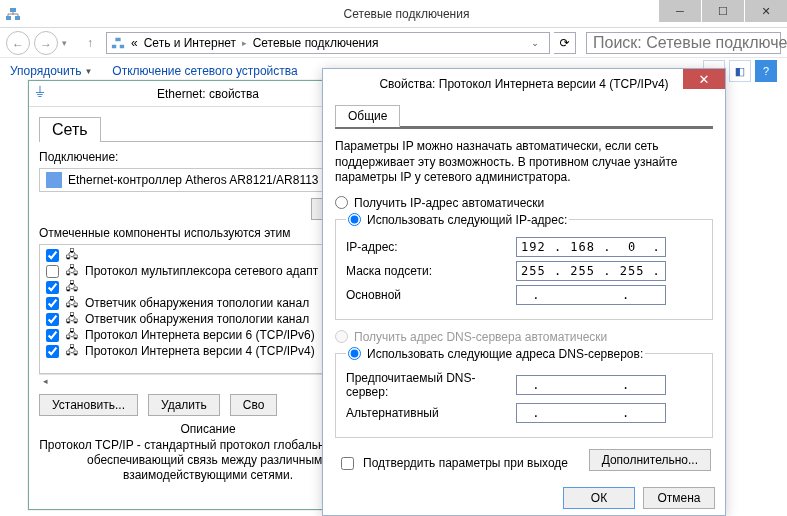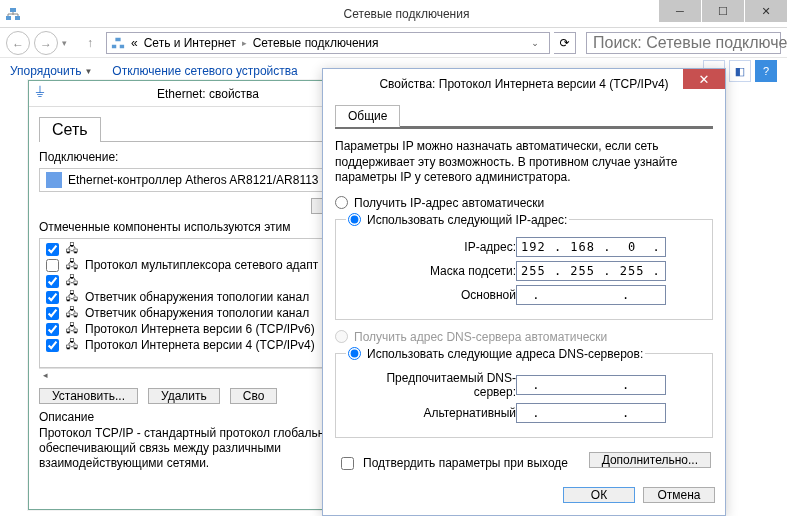--- a/index.html
+++ b/index.html
@@ -35,46 +35,46 @@
 
 .dlg-eth { position: absolute; left: 28px; top: 80px; width: 360px; height: 430px; background: #fff; border: 1px solid #7a9; box-shadow: 0 0 0 1px rgba(0,0,0,.05);}
 .dlg-eth .dlg-title { height: 26px; display:flex; align-items:center; justify-content:center; font-size:12px; border-bottom:1px solid #ddd; position:relative;}
 .dlg-eth .dlg-title .plug-ic { position:absolute; left:6px; top:3px; font-size:14px; color:#1c67c9;}
 .dlg-body { padding: 8px 10px 10px 10px; }
 .tabs { display:flex; border-bottom:1px solid #b8b8b8; margin: 2px 0 8px 0;}
 .tab { padding: 3px 12px; border:1px solid #b8b8b8; border-bottom:none; background:#fff; margin-bottom:-1px; font-size:16px;}
 .section-label { font-size:12px; margin: 4px 0;}
 .adapter-box { border:1px solid #c8c8c8; height: 24px; display:flex; align-items:center; padding:0 6px; gap:6px; margin: 4px 0 6px 0;}
 .adapter-ic { width:16px; height:16px; background:#6aa0e8; display:inline-block;}
-.btn { height:16px; border:1px solid #adadad; background:#efefef; font-size:12px; padding: 0 12px; display:inline-flex; align-items:center; justify-content:center;}
+.btn { height:22px; border:1px solid #adadad; background:#efefef; font-size:12px; padding: 0 12px; display:inline-flex; align-items:center; justify-content:center;}
 .btn-row-right { display:flex; justify-content:flex-end; margin: 2px 0 6px 0;}
 .comp-list { border:1px solid #c8c8c8; height: 130px; overflow:hidden; padding: 2px 0;}
 .comp-row { display:flex; align-items:center; gap:6px; padding: 1px 6px; font-size:12px;}
 .comp-row input[type=checkbox]{ width:13px; height:13px; margin:0;}
 .comp-ic { width:14px; height:14px; display:inline-flex; align-items:center; justify-content:center; font-size:11px;}
 .scrollhint { height:12px; border-top:1px solid #e0e0e0; display:flex; align-items:center; justify-content:flex-start; padding-left:4px; font-size:9px; color:#666;}
 .btn-row3 { display:flex; gap:10px; margin:8px 0 6px 0;}
-.desc-box { font-size:12px; margin-top:2px;}
+.desc-box { font-size:12px; margin-top:2px;text-align:center;}
 .desc-text { margin-top:2px; line-height:1.25;}
 
 
 .dlg-ip { position:absolute; left: 322px; top: 68px; width: 404px; height: 448px; background:#fff; border:1px solid #9cb2d4; box-shadow: 0 2px 12px rgba(0,0,0,.2);}
 .dlg-ip .ip-title { height:30px; background:#fff; display:flex; align-items:center; padding: 0 8px; font-size:12px; position:relative;}
 .dlg-ip .ip-title .t { flex:1;text-align:center; }
 .ip-close { width:42px; height:20px; background:#c75050; color:#fff; display:flex; align-items:center; justify-content:center; position:absolute; right:0; top:-0px; font-size:13px;}
 .ip-body { padding: 4px 12px 8px 12px;}
 .ip-tabs { display:flex; border-bottom:3px solid #737373; margin: 2px 0 10px 0;}
 .ip-tab { padding:3px 12px; border:1px solid #b8b8b8; border-bottom:1px solid #fff; background:#fff; margin-bottom:-1px; font-size:12px;}
 .ip-intro { font-size:12px; line-height:1.3; margin-bottom:10px;}
 .radio-row { display:flex; align-items:center; gap:6px; font-size:12px; margin:3px 0;}
 .radio-row input { margin:0;}
 fieldset.group { border:1px solid #cfcfcf; padding: 6px 10px 10px 10px; margin: 2px 0 10px 0;}
 fieldset.group legend { font-size:12px; padding:0 2px;}
 .fld { display:flex; align-items:center; margin:4px 0; font-size:12px;}
-.fld label { width: 170px; text-align: right;}
+.fld label { width: 170px;}
 .ip-input { width: 150px; height:20px; border:1px solid #7a8aa8; font-family: "Segoe UI", monospace; font-size:12px; text-align:center; letter-spacing: 1px; padding:0 4px;}
 .ip-input.empty { letter-spacing:4px; color:#000;}
 .chk-row { display:flex; align-items:center; gap:6px; font-size:12px; margin-top:6px;}
 .dlg-footer { display:flex; justify-content:flex-end; gap:8px; padding: 6px 10px; }
 .ip-bottom { display:flex; align-items:center; justify-content:space-between; margin-top:4px; padding: 0 2px;}
 .disabled { color:#9a9a9a;}
 .network-ic { width:16px; height:16px; display:inline-block;}
 </style>
 </head>
 <body>

